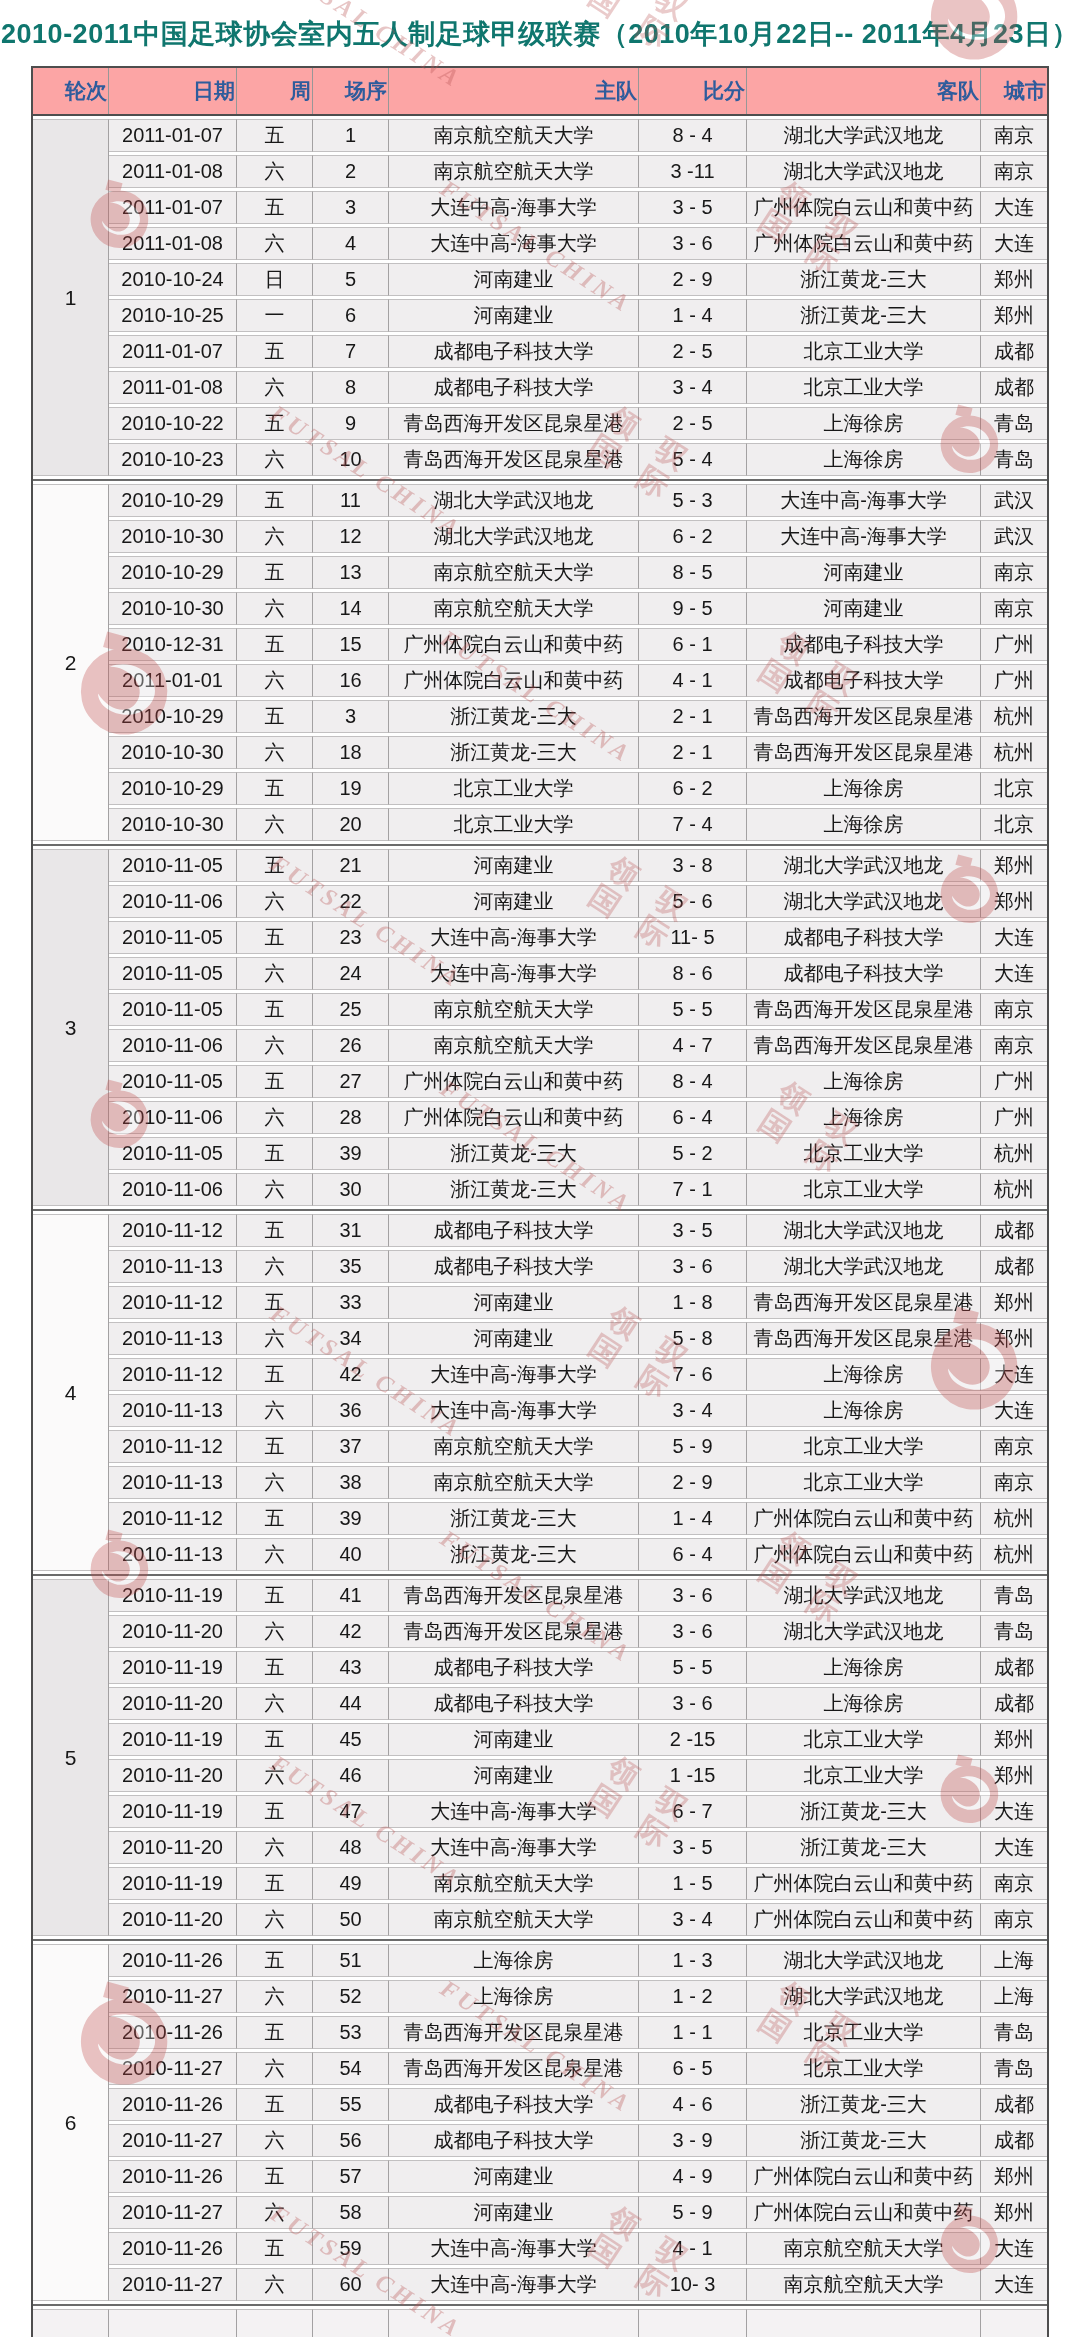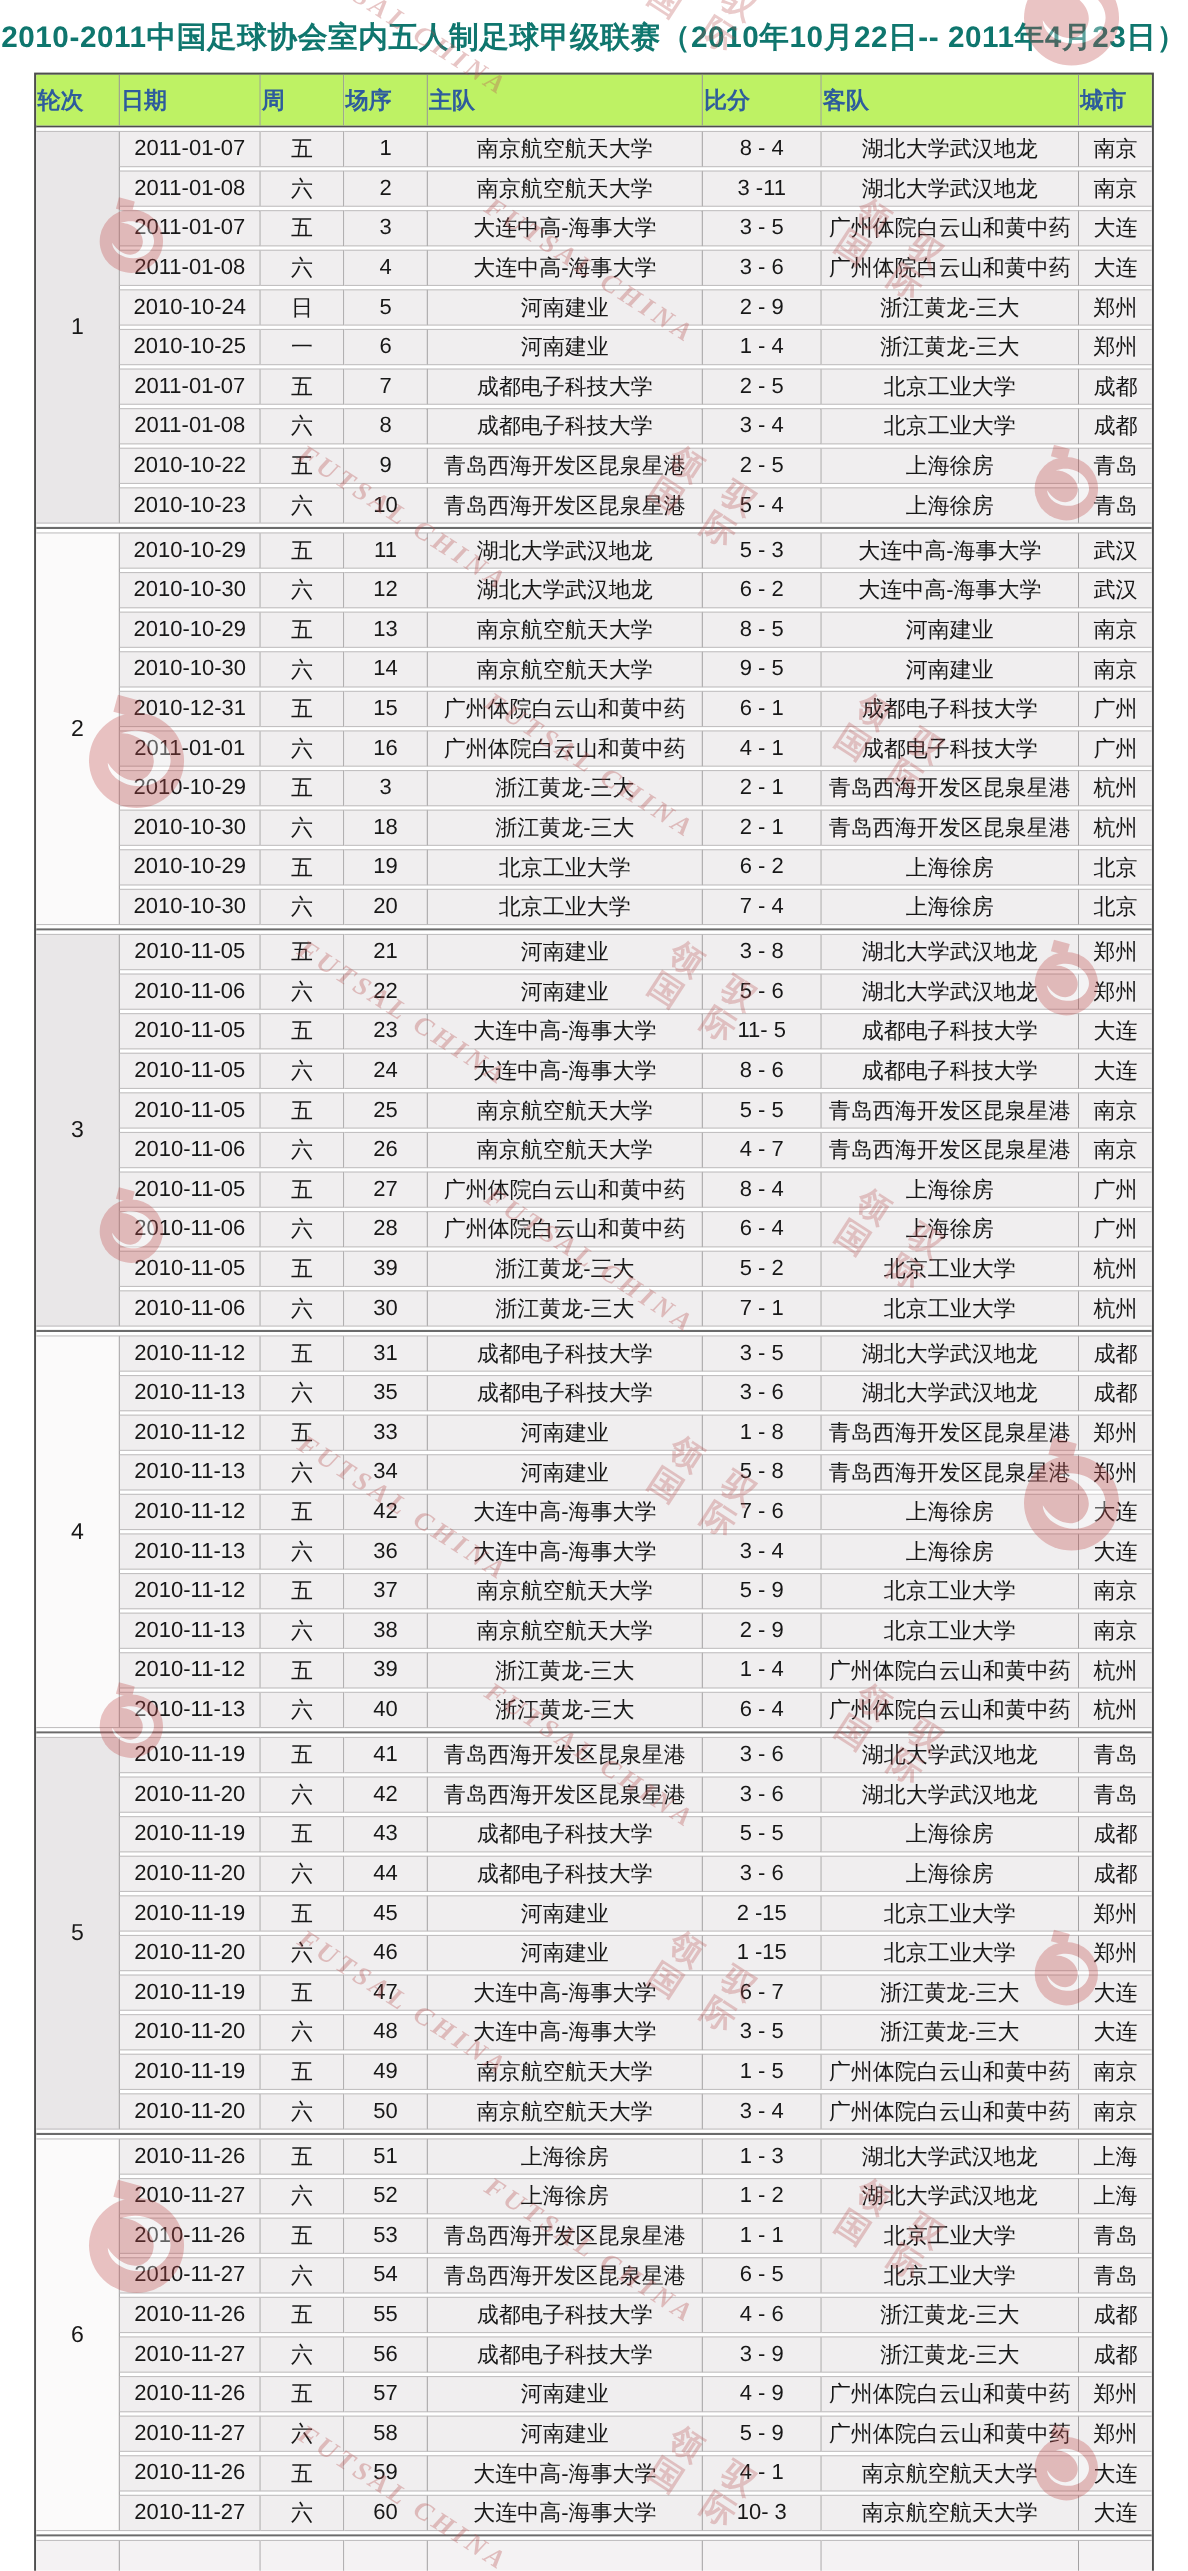--- a/index.html
+++ b/index.html
@@ -18,22 +18,22 @@
     margin:0 auto;width:1014px;
     border:2px solid #4e4e4e;
     background:#ffffff;
   }
   table{border-collapse:separate;table-layout:fixed;width:1014px;}
   col.c0{width:76px}col.c1{width:128px}col.c2{width:76px}col.c3{width:76px}
   col.c4{width:250px}col.c5{width:108px}col.c6{width:234px}col.c7{width:66px}
   
   table.hdr{border-spacing:0;border-bottom:2px solid #4e4e4e;}
   table.hdr td{
-    height:44px;background:#bef264;color:#2e5c9c;
-    font-weight:bold;font-size:21px;text-align:left;vertical-align:middle;
+    height:44px;background:#fca5a5;color:#2e5c9c;
+    font-weight:bold;font-size:21px;text-align:right;vertical-align:middle;
     border-right:1px solid #979797;overflow:hidden;
   }
   table.hdr td:last-child{border-right:none;}
   
   table.grp{border-spacing:0 3px;background:#ffffff;border-bottom:2px solid #6b6b6b;}
   table.grp:last-of-type{border-bottom:none;}
   table.grp td{
     box-sizing:border-box;height:33px;background:#f0eeef;
     border-top:1px solid #c2c0c1;border-bottom:1px solid #c2c0c1;
     border-right:1px solid #a3a1a2;

